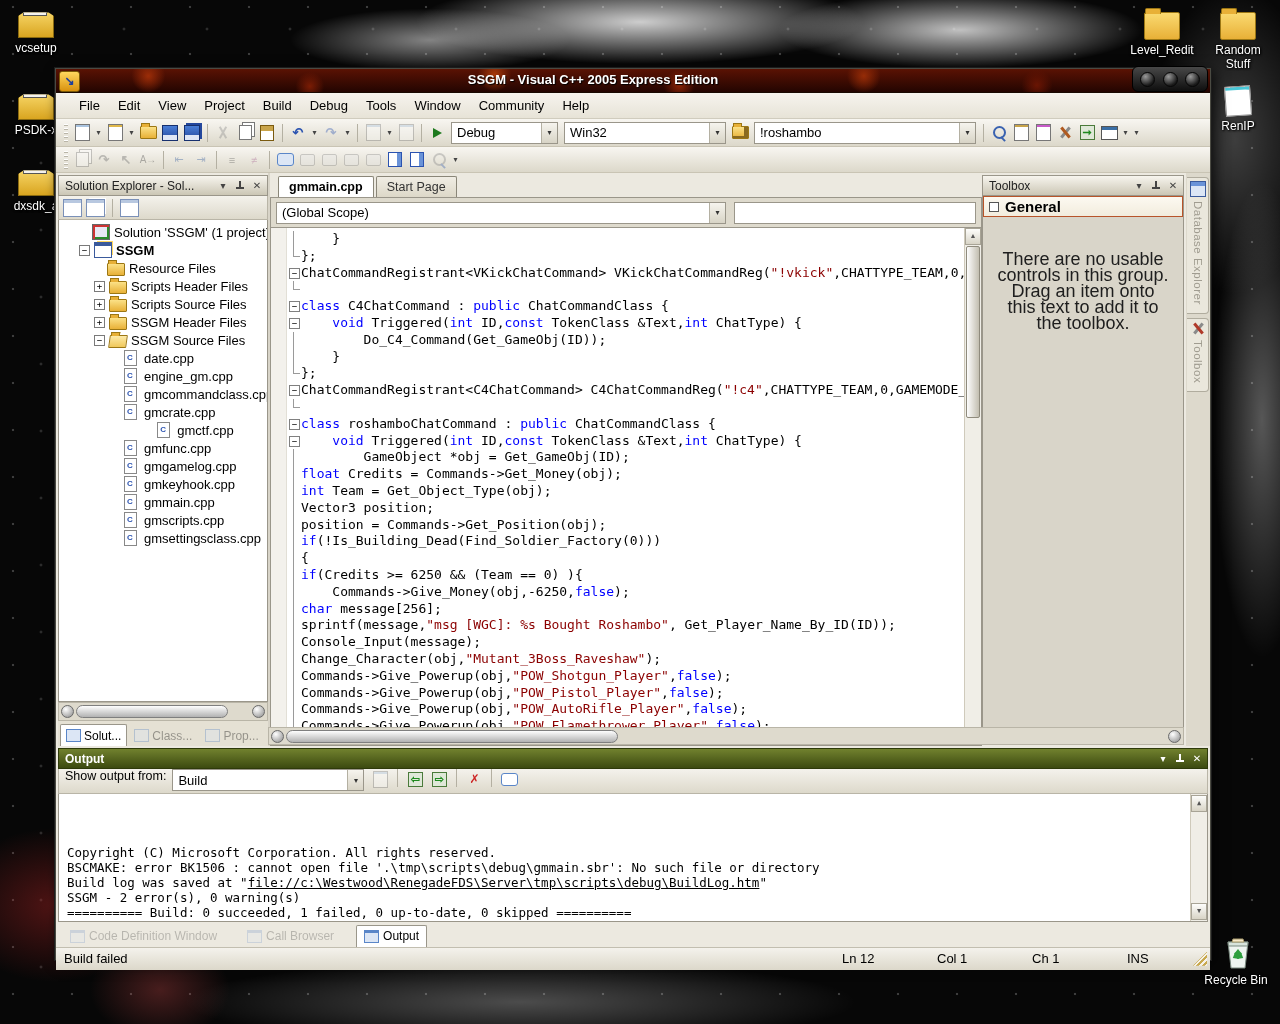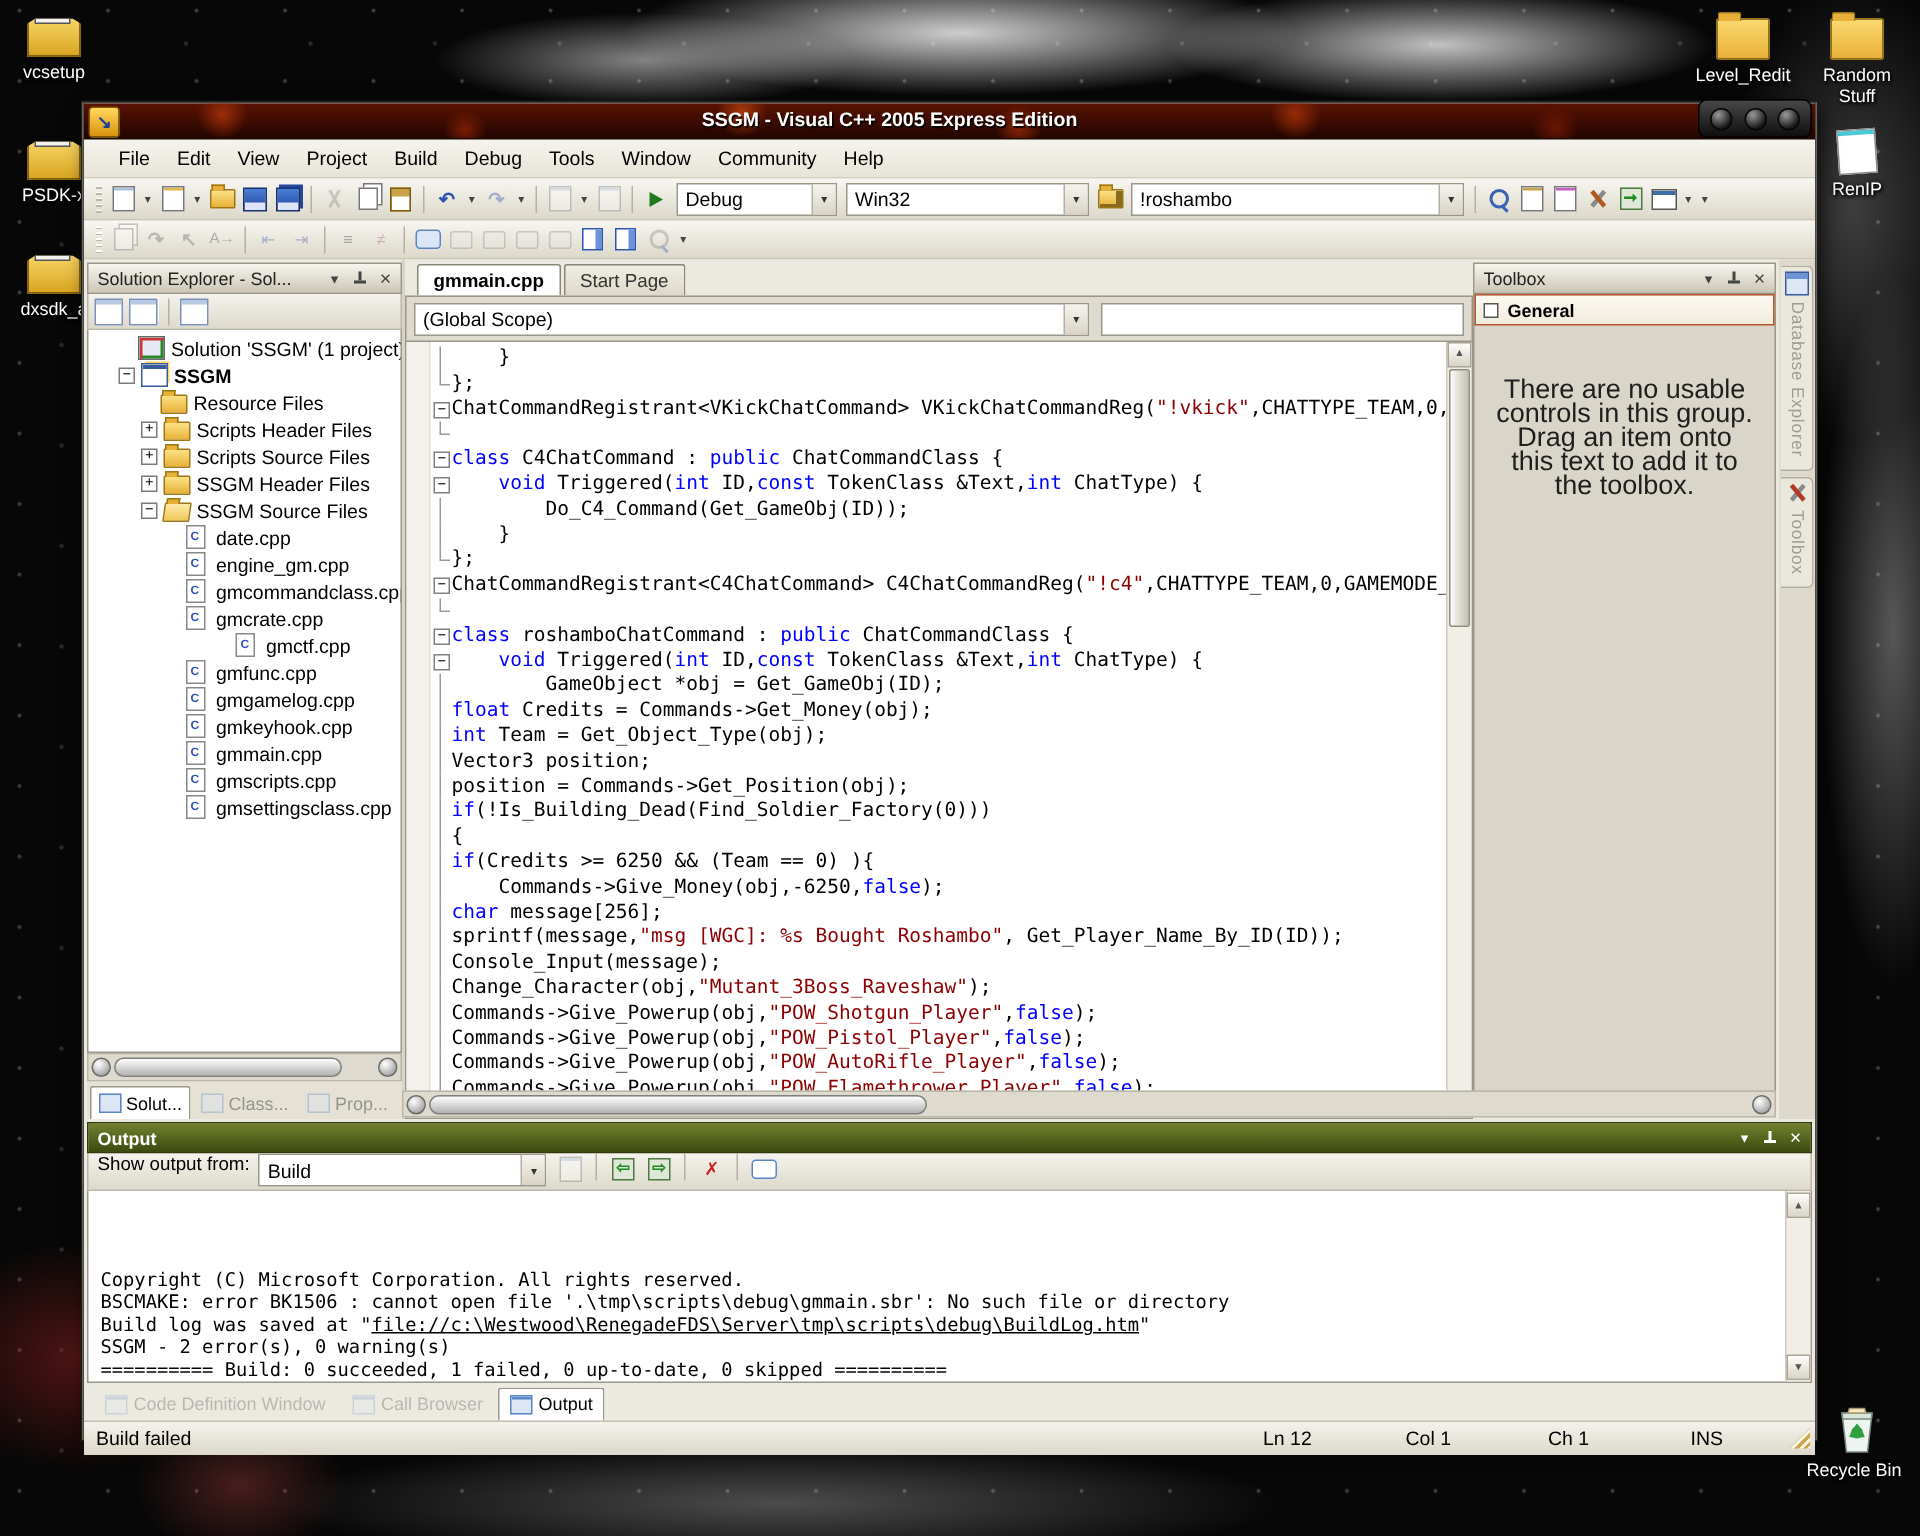--- a/index.html
+++ b/index.html
@@ -152,21 +152,21 @@
   .f-box::before{content:"−";position:absolute;left:2px;top:3px;width:9px;height:9px;border:1px solid #808080;background:#fff;
     font:9px/8px "DejaVu Sans Mono",monospace;text-align:center;color:#000}
   .c-k{color:#0000ff}.c-s{color:#8b0000}.c-p{color:#000}
   .vscroll{position:absolute;right:0;top:0;bottom:0;width:16px;background:#f0eee7;border-left:1px solid #cfcabb;display:flex;flex-direction:column;align-items:center}
   .sarrow{width:14px;height:15px;background:linear-gradient(#fdfdfb,#d8d4c6);border:1px solid #a8a496;font-size:7px;color:#555;text-align:center;line-height:14px}
   .vthumb{width:12px;height:170px;margin-top:1px;background:linear-gradient(90deg,#fdfdfd,#c2beb0);border:1px solid #8f8b7d;border-radius:2px}
   .editor-hscroll{position:absolute;left:212px;right:26px;bottom:1px;height:16px;background:#dedacd;border:1px solid #b9b5a7;display:flex;align-items:center;padding:0 2px;gap:2px}
   
   .toolbox{width:202px;flex:0 0 202px;display:flex;flex-direction:column;padding:2px 2px 18px 0}
   .toolbox-body{flex:1;background:#d9d5c9;border:1px solid #9a968a;border-top:none}
-  .gen-hdr{height:19px;margin:0;background:linear-gradient(#fcf9f1,#f2ecdd);border:1px solid #b8542a;display:flex;align-items:center;gap:6px;padding-left:5px;font-weight:bold;font-size:12px}
+  .gen-hdr{height:19px;margin:0;background:linear-gradient(#fcf9f1,#f2ecdd);border:1px solid #b8542a;display:flex;align-items:center;gap:6px;padding-left:5px;font-weight:bold;font-size:15px}
   .gen-hdr .sq{width:8px;height:8px;border:1px solid #555;background:#fff}
   .tb-hint{margin:34px 12px;text-align:center;font-size:18px;color:#1e1e1e;line-height:16px}
   
   .side-strip{width:24px;flex:0 0 24px;background:#ddd9cc;display:flex;flex-direction:column;align-items:center;padding-top:4px;gap:4px}
   .side-tab{width:21px;background:#eae7dc;border:1px solid #b0ac9e;border-left:none;border-radius:0 4px 4px 0;
     display:flex;flex-direction:column;align-items:center;padding:3px 0 8px}
   .side-tab .vtxt{writing-mode:vertical-rl;font-size:11.5px;color:#a09c90;margin-top:4px;letter-spacing:.5px}
   .s-ic{width:14px;height:14px}
   .s-db{background:#dce6f5;border:1px solid #3a5a9c;box-shadow:inset 0 4px 0 #6a93d8}
   .s-tb{position:relative}
@@ -175,21 +175,21 @@
   
   .output{flex:0 0 193px;display:flex;flex-direction:column;padding:2px 2px 0;background:#ece9e0}
   .panel-title.olive{background:linear-gradient(#71812e,#3c4a10);border-color:#2e3a0a;color:#fff}
   .panel-title.olive .t{color:#fff;font-weight:bold}
   .out-tb{height:24px;flex:0 0 24px;display:flex;gap:4px;background:linear-gradient(#f4f2ec,#ddd9cb);border:1px solid #b9b5a7;border-top:none;padding-left:6px;font-size:12.5px}
   .out-tb .combo{width:190px}
   .out-text{flex:1;background:#fff;border:1px solid #9a968a;border-top:none;position:relative;overflow:hidden;
     font:12.5px/15.2px "DejaVu Sans Mono",monospace;padding:5px 20px 0 8px;white-space:pre}
   .out-link{text-decoration:underline}
   .out-vscroll{position:absolute;right:0;top:0;bottom:0;width:16px;background:#f0eee7;border-left:1px solid #cfcabb;display:flex;flex-direction:column;align-items:center;justify-content:space-between;padding:1px 0}
-  .bottom-tabs{height:25px;flex:0 0 25px;display:flex;align-items:flex-end;gap:2px;padding-left:4px;background:#ece9e0}
+  .bottom-tabs{height:25px;flex:0 0 25px;display:flex;align-items:flex-end;gap:14px;padding-left:4px;background:#ece9e0}
   .btab{height:21px;display:flex;align-items:center;gap:4px;padding:0 7px;font-size:12px;border:1px solid #9a968a;border-bottom:none;background:#fff;border-radius:2px 2px 0 0}
   .btab.dis{background:transparent;border-color:transparent;opacity:.22}
   .btab .mini{width:13px;height:11px;background:#dce6f5;border:1px solid #5a86c8;box-shadow:inset 0 2px 0 #5a86c8}
   
   .statusbar{flex:0 0 22px;display:flex;align-items:center;background:linear-gradient(#f4f2ec,#dcd8ca);border-top:1px solid #c2beb0;font-size:13px;padding-left:8px}
   .statusbar .msg{flex:1}
   .sb-cell{width:95px}
   .sb-grip{width:14px;height:14px;margin:0 3px 0 8px;clip-path:polygon(100% 0,100% 100%,0 100%);
     background:repeating-linear-gradient(135deg,#c8a94e 0 2px,#f6f2e8 2px 4px)}
 </style>

